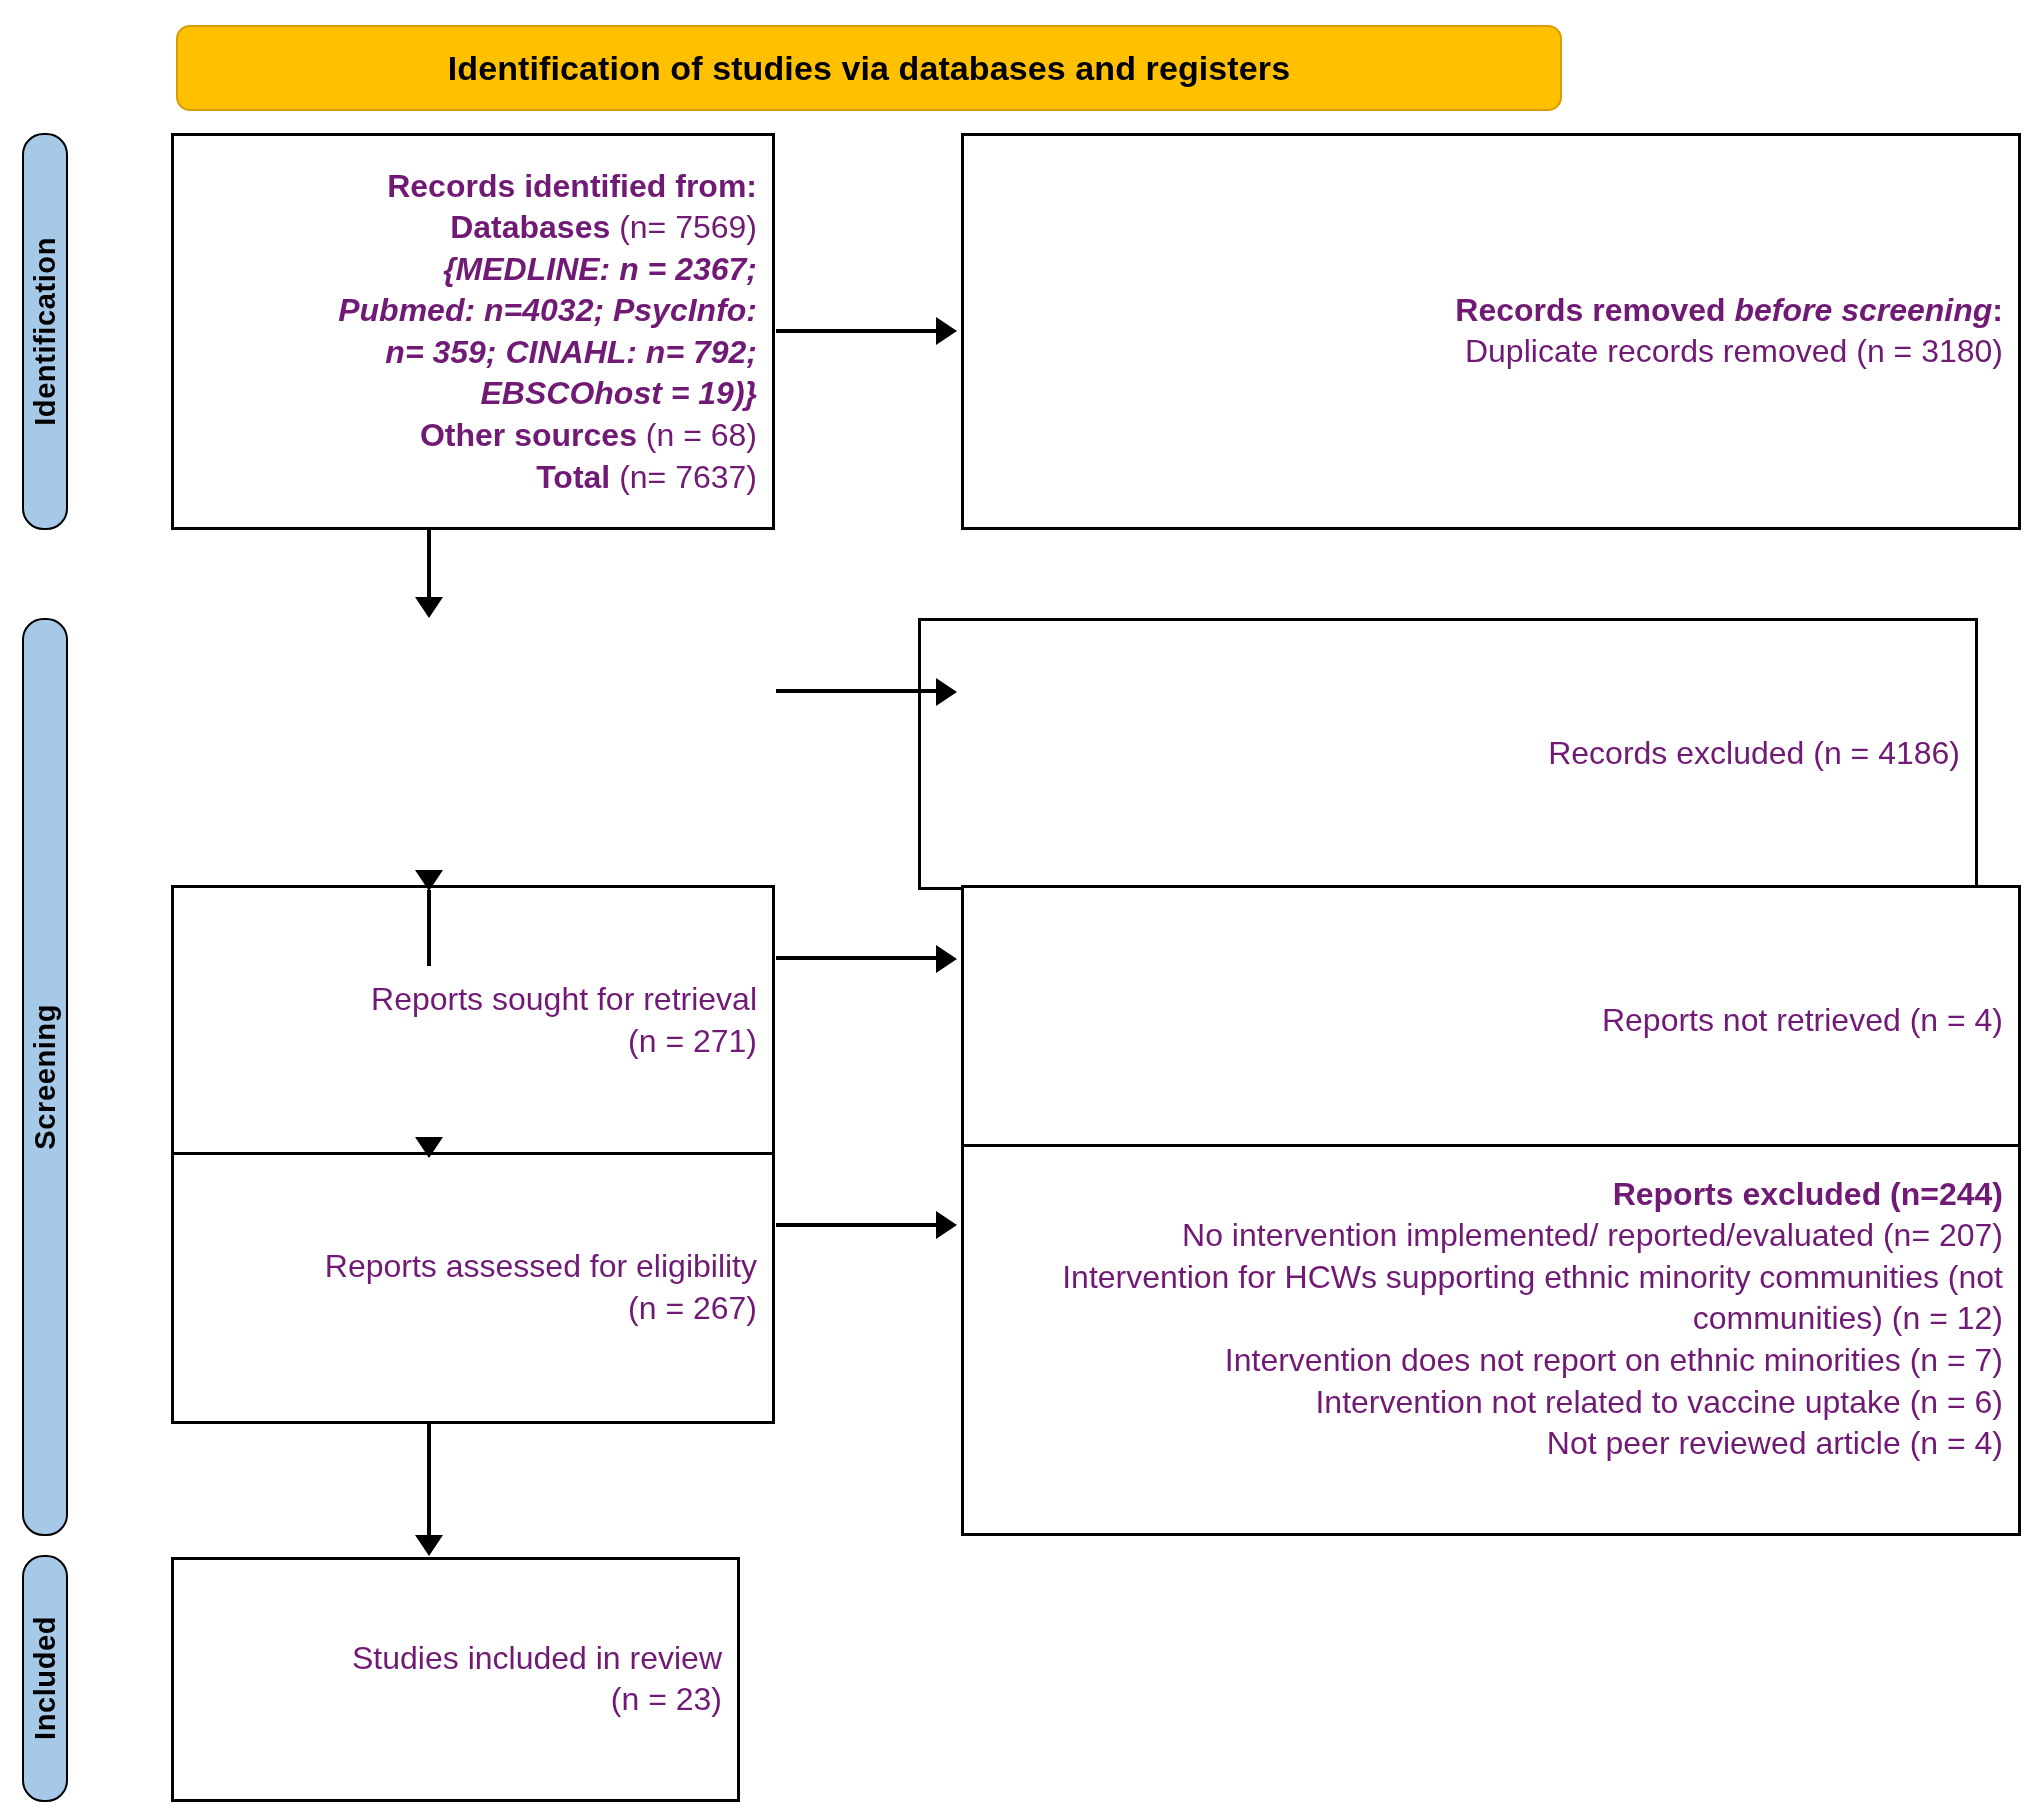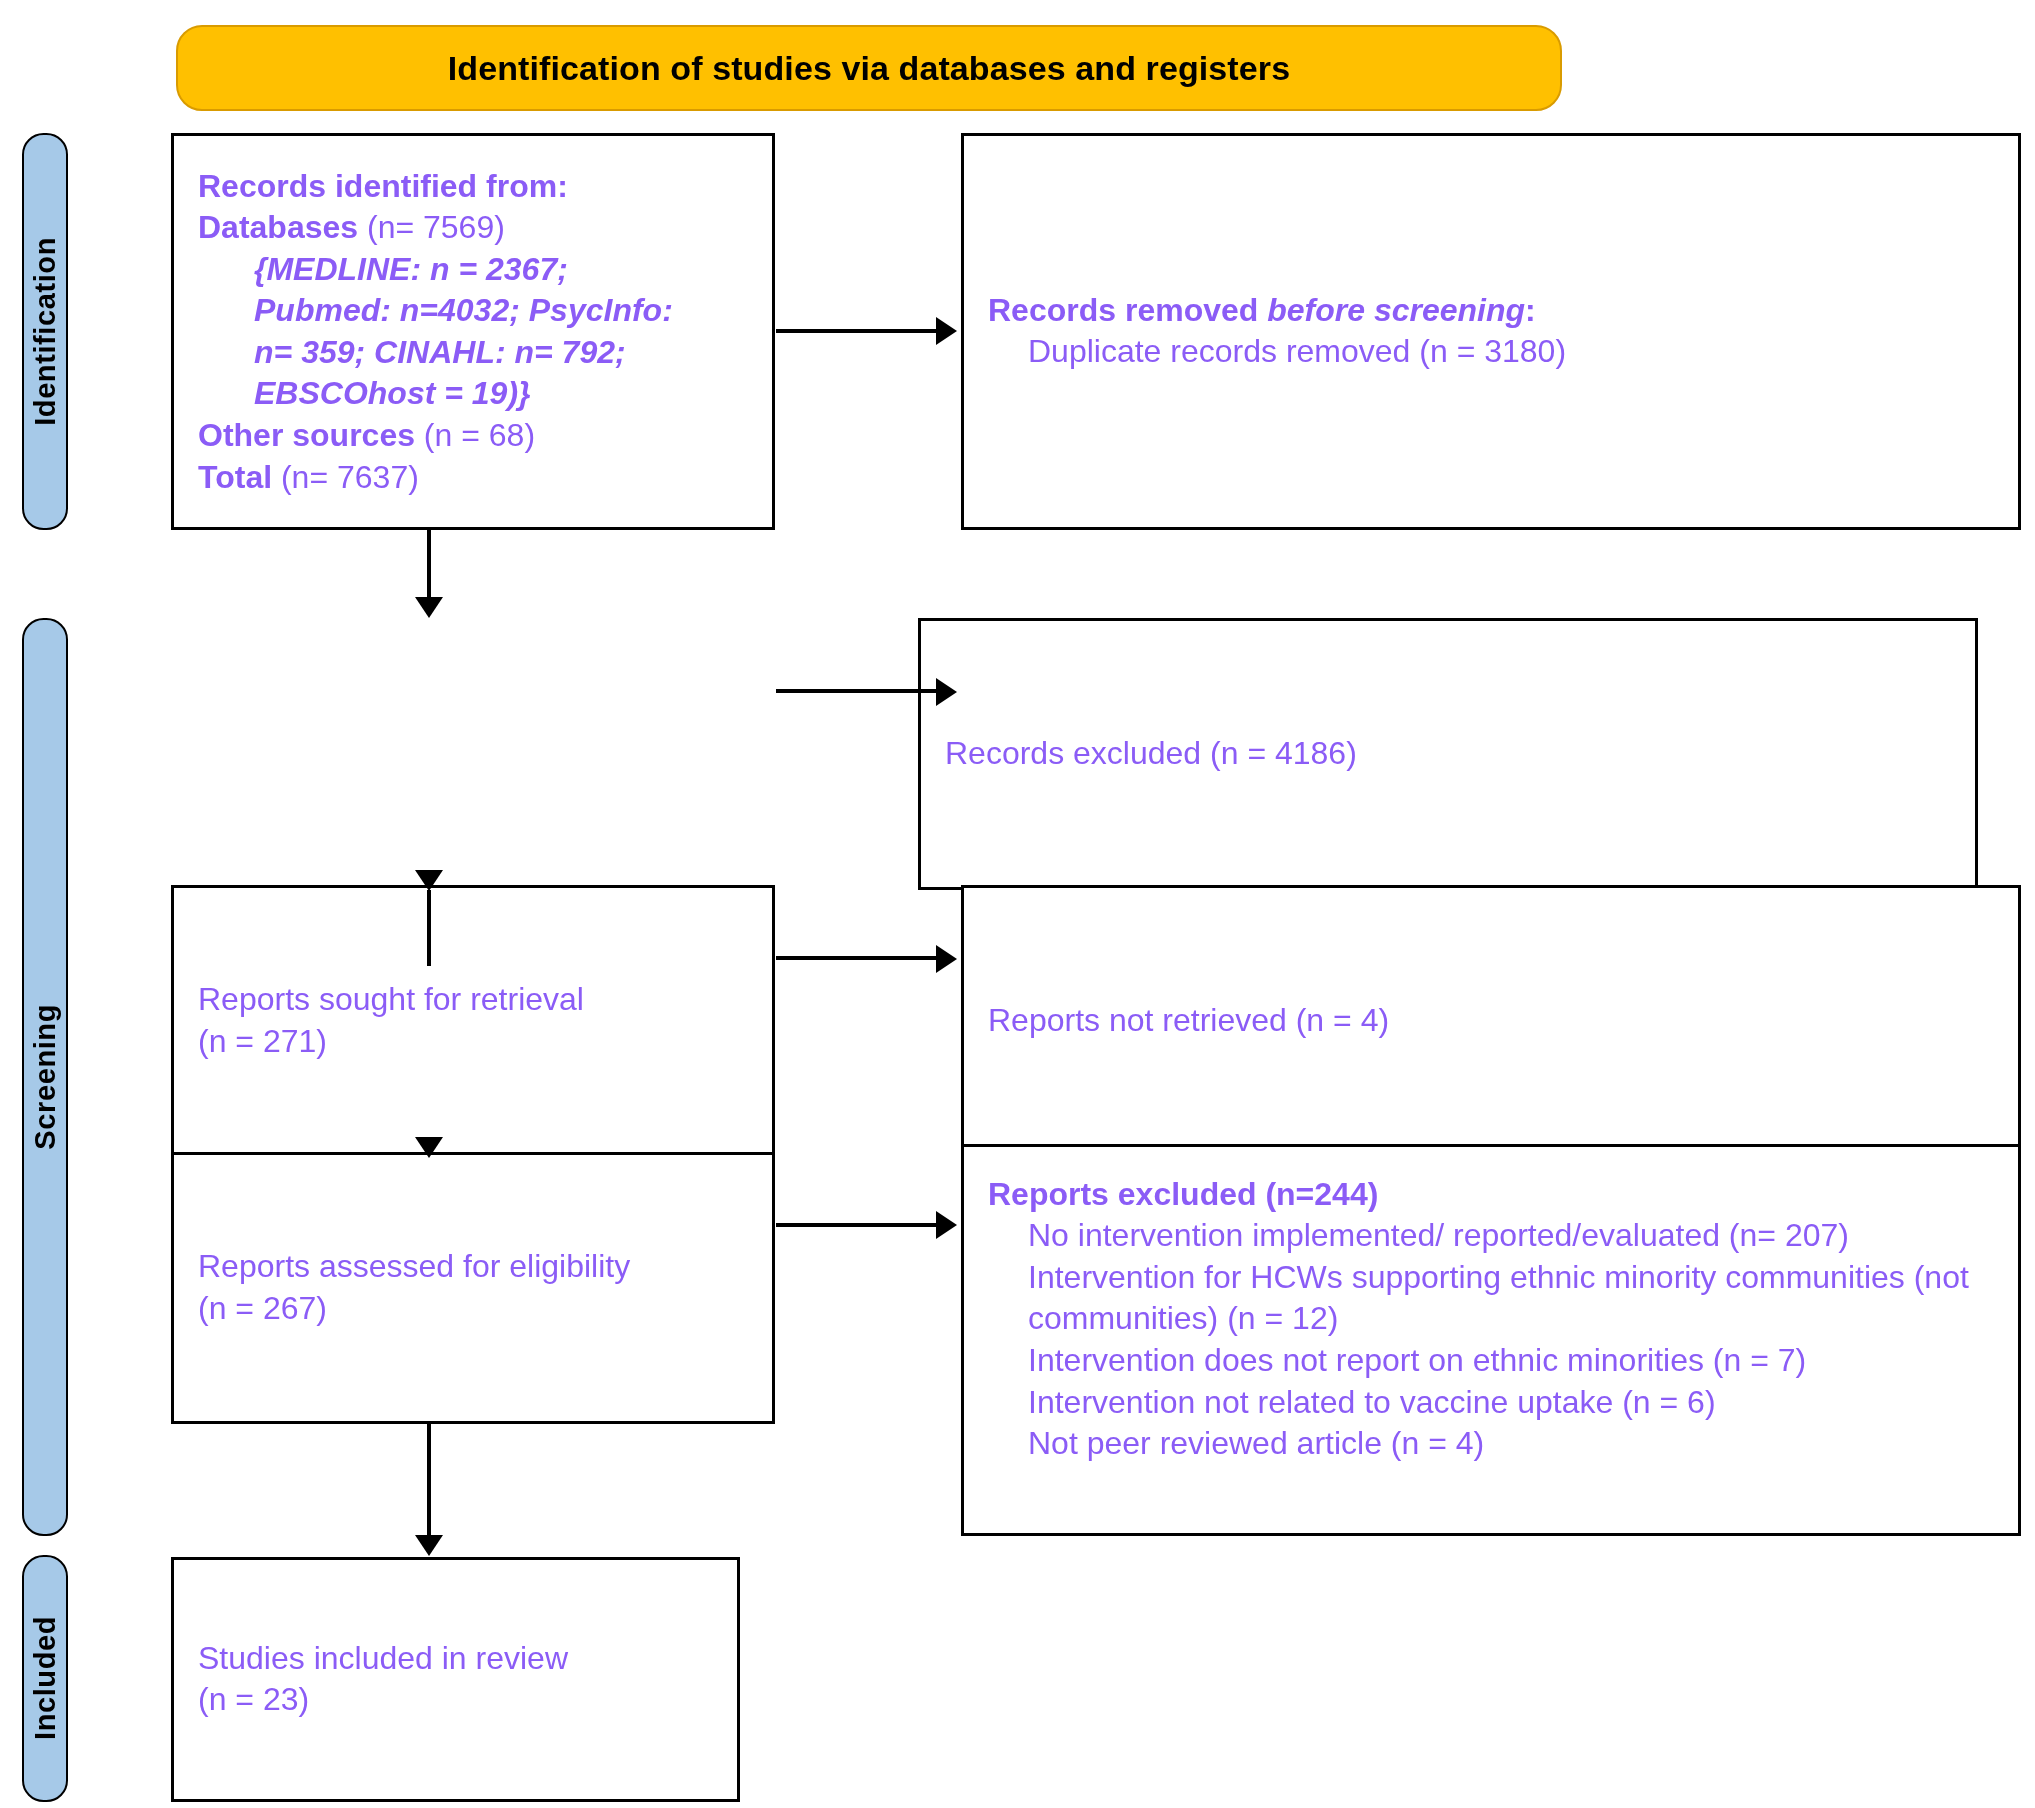--- a/index.html
+++ b/index.html
@@ -4,21 +4,21 @@
 <style>
   html,body{margin:0;padding:0;background:#ffffff;}
   body{width:2035px;height:1808px;position:relative;font-family:"Liberation Sans",sans-serif;color:#000;}
   #canvas{position:absolute;left:0;top:0;width:2035px;height:1808px;}
 
   .abs{position:absolute;box-sizing:border-box;}
 
   
   .banner{
     left:176px;top:25px;width:1386px;height:86px;
-    background:#FFC000;border:2.5px solid #D99B00;border-radius:26px;
+    background:#FFC000;border:2.5px solid #D99B00;border-radius:14px;
     display:flex;align-items:center;justify-content:center;
   }
   .banner-text{font-size:34px;font-weight:bold;letter-spacing:0.1px;color:#000;text-align:center;}
 
   
   .rail{
     left:22px;width:46px;background:#A6C9E8;border:2.5px solid #000;border-radius:21.5px;
     display:flex;align-items:center;justify-content:center;
   }
   .rail-text{
@@ -26,21 +26,21 @@
     font-size:29px;font-weight:bold;white-space:nowrap;letter-spacing:0.6px;color:#000;
   }
   #rail-identification{top:133px;height:397px;}
   #rail-screening{top:618px;height:918px;}
   #rail-included{top:1555px;height:247px;}
 
   
   .box{background:#fff;border:3.2px solid #000;}
   .box-inner{
     position:absolute;left:24px;right:15px;
-    font-size:32px;line-height:1.30;color:#8b5cf6;
+    font-size:32px;line-height:1.30;color:#701a75;text-align:right;
   }
   .vcenter{top:50%;transform:translateY(-50%);}
 
   .bold{font-weight:bold;}
   .ital{font-style:italic;}
   .indent1{padding-left:40px;}
   .indent2{padding-left:56px;font-weight:bold;}
 
   
   #box-identified{left:171px;top:133px;width:604px;height:397px;}

